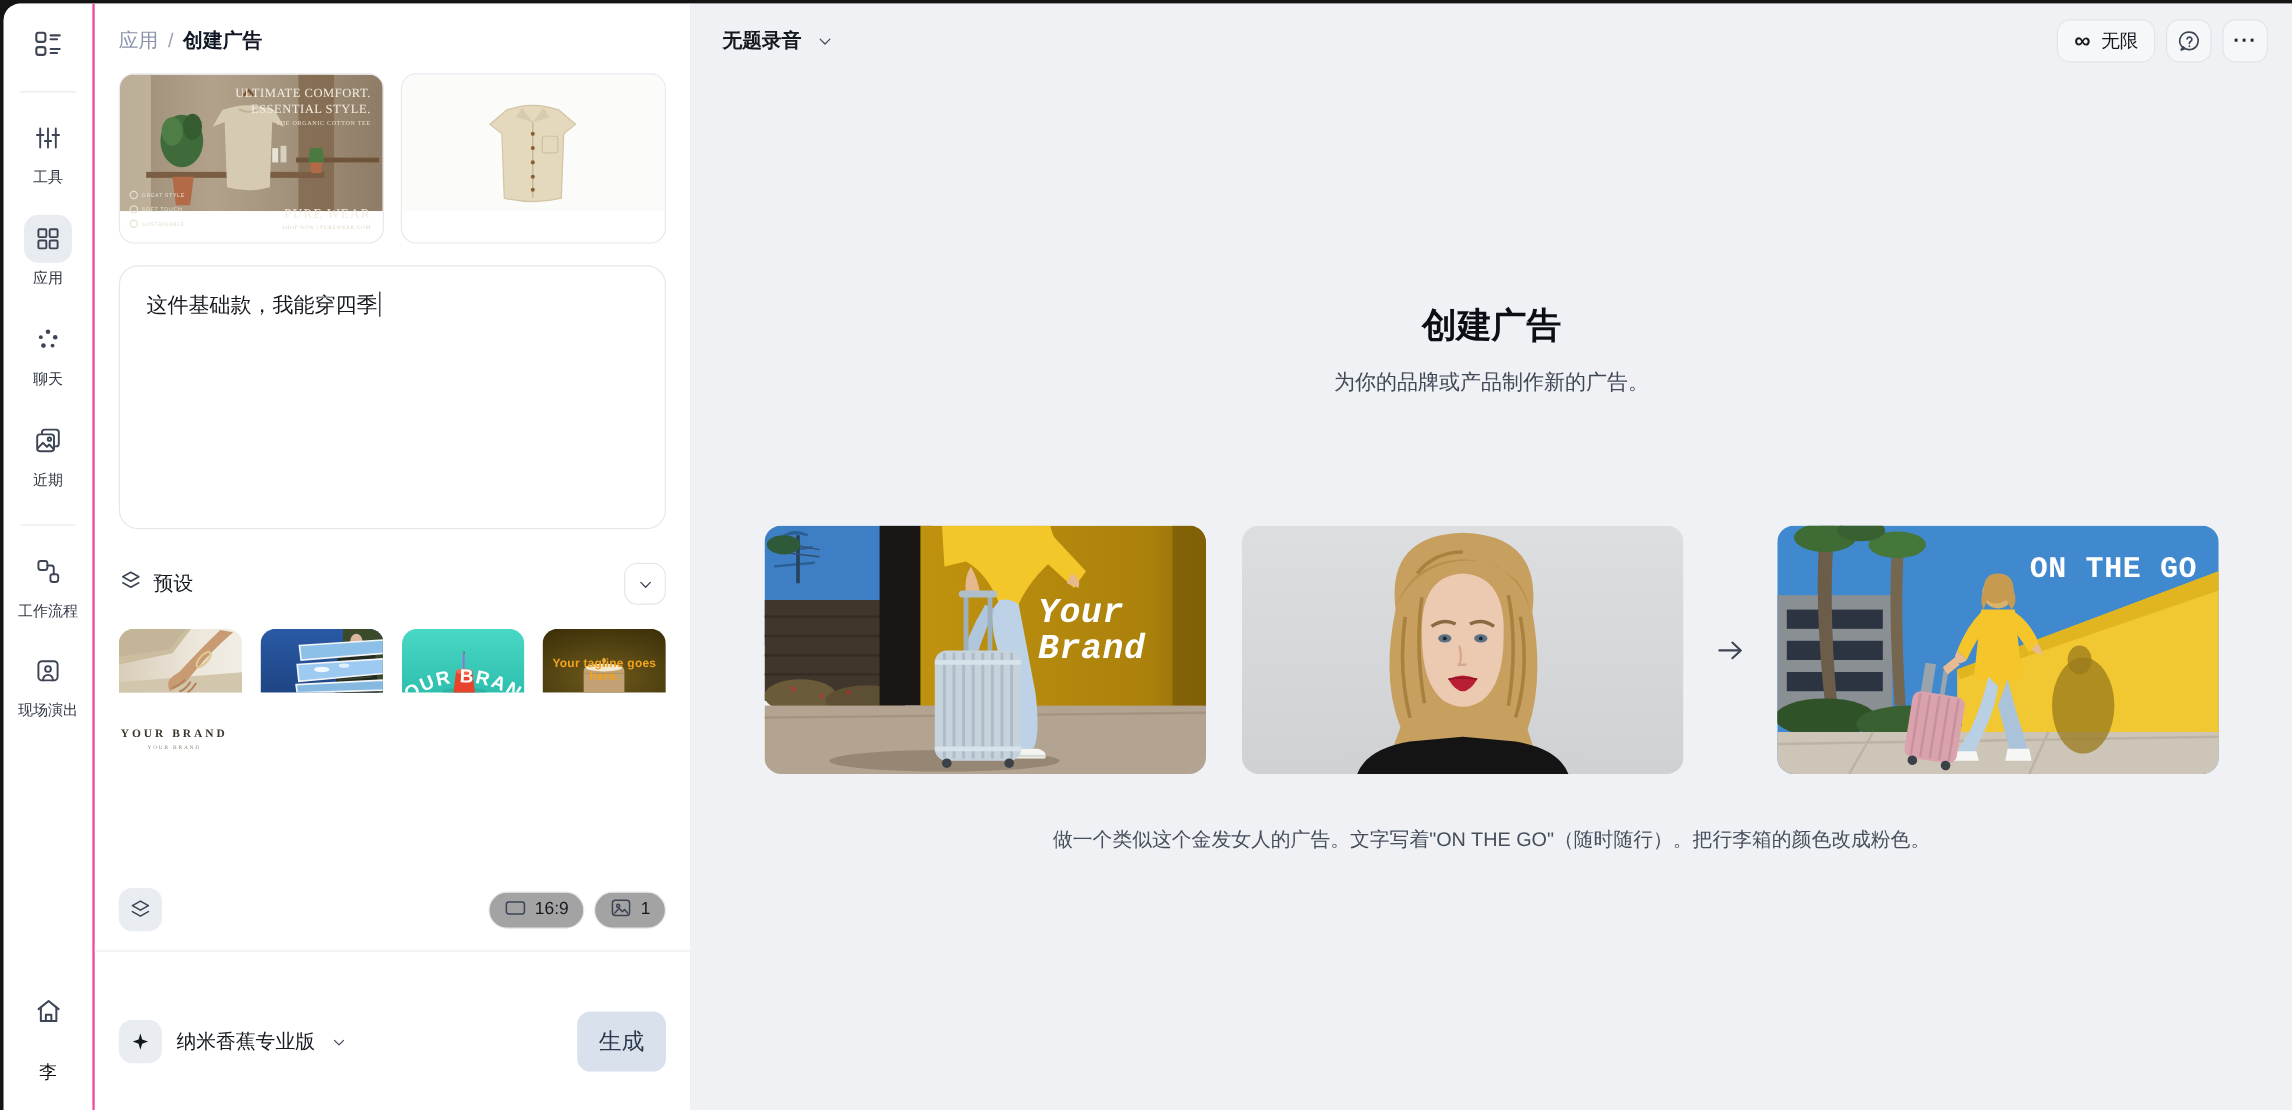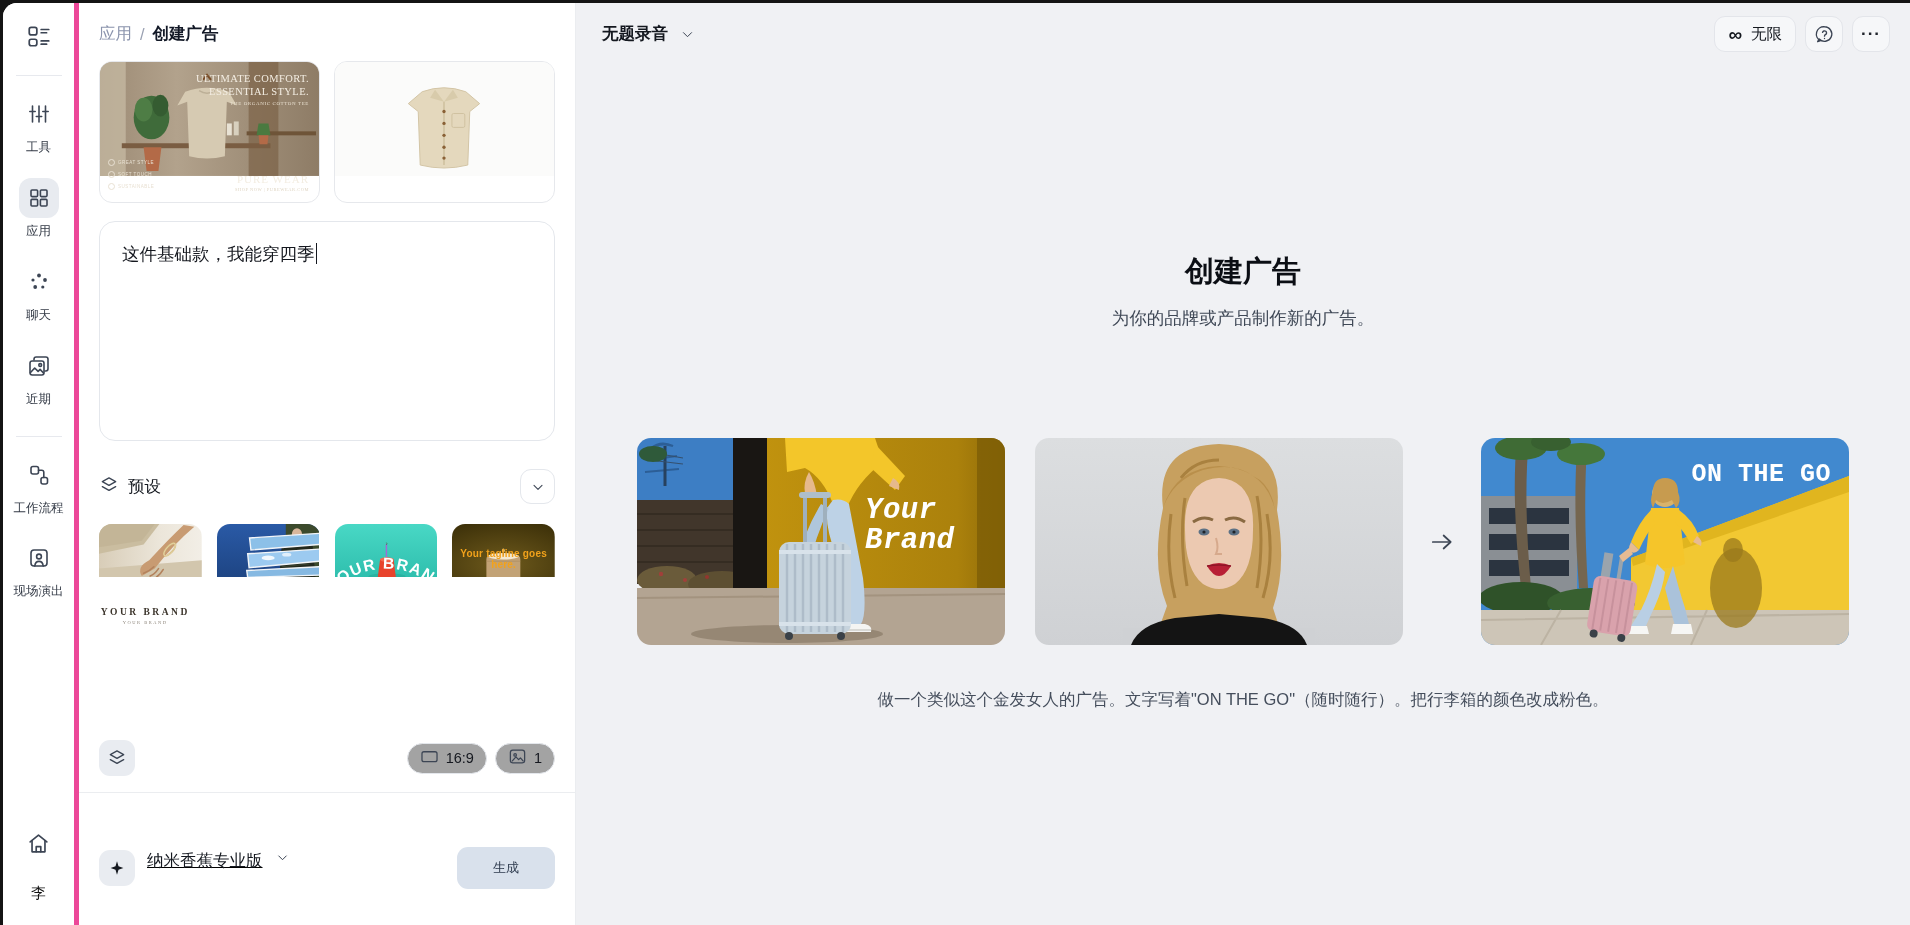--- a/index.html
+++ b/index.html
@@ -1,20 +1,20 @@
 <!DOCTYPE html>
 <html><head>
 <meta charset="utf-8">
 <style>
   * { margin:0; padding:0; box-sizing:border-box; }
   html,body { width:1910px; height:925px; background:#141414; font-family:"Liberation Sans", sans-serif; overflow:hidden; }
   .app { position:absolute; left:3px; top:3px; width:1907px; height:922px; border-top-left-radius:14px; overflow:hidden; background:#fff; display:flex; }
 
   
-  .sidebar { width:76px; height:100%; background:#fff; border-right:5px solid #ec4899; display:flex; flex-direction:column; align-items:center; padding:20px 0 16px; flex-shrink:0; }
+  .sidebar { width:76px; height:100%; background:#fff; border-right:2px solid #ec4899; display:flex; flex-direction:column; align-items:center; padding:20px 0 16px; flex-shrink:0; }
   .side-logo { margin-bottom:16px; }
   .side-div { width:46px; border-top:1px solid #e7e9ee; margin:6px 0 18px; }
   .side-item { display:flex; flex-direction:column; align-items:center; gap:5px; margin-bottom:22px; cursor:pointer; width:64px; }
   .side-item .tile { width:40px; height:40px; border-radius:12px; display:flex; align-items:center; justify-content:center; }
   .side-item.active .tile { background:#e8ebf0; }
   .side-label { font-size:12.5px; color:#333a46; text-align:center; line-height:1.35; width:52px; }
   .side-spacer { flex:1; }
   .side-home { margin-bottom:24px; cursor:pointer; }
   .side-user { font-size:15px; color:#111; margin-bottom:6px; cursor:pointer; }
   .icon-stroke { stroke:#3c4554; stroke-width:1.6; fill:none; stroke-linecap:round; stroke-linejoin:round; }
@@ -53,23 +53,23 @@
   .p1-brand .t1 { font-size:9.5px; letter-spacing:2.5px; font-weight:700; }
   .p1-brand .t2 { font-size:4.5px; letter-spacing:1.5px; color:#8d857a; margin-top:3px; }
   .p4-tag { position:absolute; top:24px; width:100%; text-align:center; color:#f2a21b; font-weight:800; font-size:10px; letter-spacing:.2px; }
 
   .panel-toolbar { margin-top:20px; display:flex; align-items:center; }
   .tool-tile { width:36px; height:36px; border-radius:11px; background:#e9ecf1; display:flex; align-items:center; justify-content:center; cursor:pointer; }
   .pill-group { margin-left:auto; display:flex; gap:8px; }
   .pill { height:31px; border-radius:16px; border:1px solid #e4e7ec; background:#a3a3a3; display:flex; align-items:center; gap:7px; padding:0 12px; font-size:14.5px; color:#15181f; cursor:pointer; }
 
   .panel-footer { margin-top:16px; border-top:1px solid #ebedf0; margin-left:-20px; margin-right:-20px; padding:18px 20px 0; display:flex; align-items:center; flex:1; }
-  .model-pick { display:flex; gap:12px; cursor:pointer;text-decoration:underline; }
+  .model-pick { display:flex; align-items:center; gap:12px; cursor:pointer; }
   .model-name { font-size:16.5px; color:#14181f; }
-  .gen-btn { margin-left:auto; background:#d9e1ec; color:#2c394c; border:none; border-radius:11px; padding:12px 36px; font-size:13px; font-family:inherit; cursor:pointer; }
+  .gen-btn { margin-left:auto; background:#d9e1ec; color:#2c394c; border:none; border-radius:11px; padding:12px 18px; font-size:19px; font-family:inherit; cursor:pointer; }
 
   
   .main { flex:1; height:100%; background:#f0f1f4; display:flex; flex-direction:column; overflow:hidden; }
   .main-header { display:flex; align-items:center; padding:13px 20px 0 26px; }
   .doc-title { display:flex; align-items:center; gap:12px; cursor:pointer; }
   .doc-title span { font-size:16.5px; font-weight:700; color:#14181f; }
   .head-actions { margin-left:auto; display:flex; gap:9px; align-items:center; }
   .head-btn { height:36px; border-radius:11px; border:1px solid #e3e5ea; background:#f6f7f9; display:flex; align-items:center; justify-content:center; gap:9px; padding:0 13px; font-size:15.5px; color:#14181f; cursor:pointer; }
   .head-btn .inf { font-size:19px; font-weight:700; line-height:1; }
   .head-btn.sq { width:38px; padding:0; }

